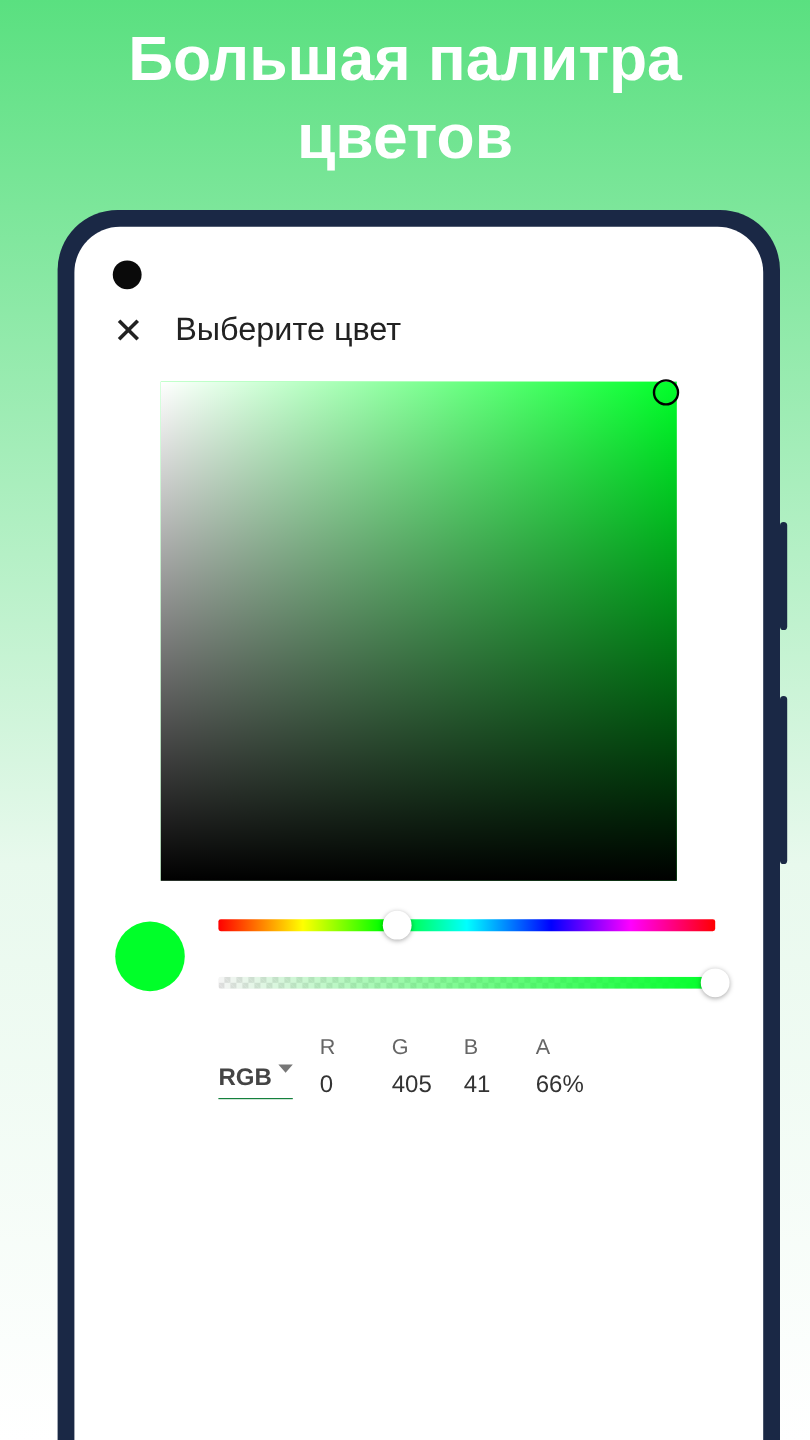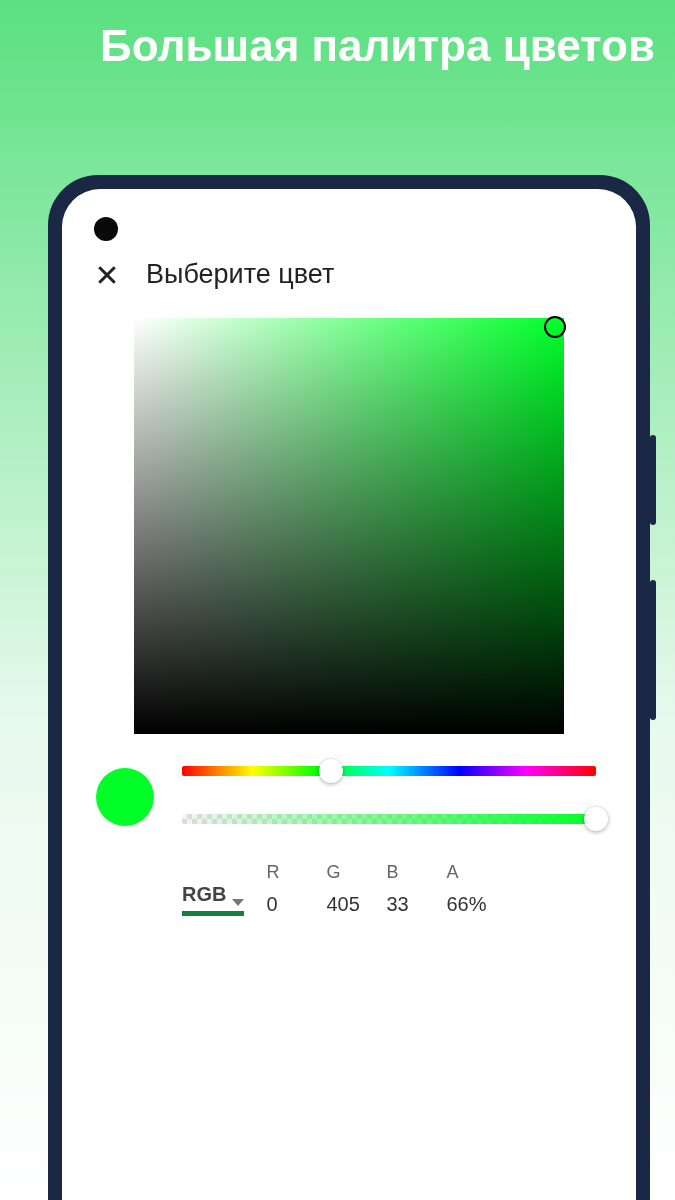--- a/index.html
+++ b/index.html
@@ -6,23 +6,23 @@
   body {
     width: 675px;
     height: 1200px;
     background: linear-gradient(to bottom, #5ae080 0%, #e8f9ed 60%, #ffffff 100%);
     font-family: -apple-system, BlinkMacSystemFont, "Segoe UI", Arial, sans-serif;
     overflow: hidden;
     position: relative;
   }
   .promo-title {
     color: #ffffff;
-    font-size: 44px;
+    font-size: 52px;
     font-weight: 700;
-    text-align: right;
+    text-align: center;
     padding: 18px 20px 10px;
     line-height: 1.25;
   }
   .phone-frame {
     position: absolute;
     left: 48px;
     right: 25px;
     top: 175px;
     bottom: -40px;
     background: #1a2845;
@@ -180,23 +180,23 @@
   }
   .values-row {
     display: flex;
     align-items: flex-end;
     gap: 22px;
     margin-top: 36px;
     padding-left: 90px;
   }
   .mode-select {
     display: flex;
-    align-items: flex-end;
+    align-items: flex-start;
     gap: 6px;
-    border-bottom: 5px solid #15803d;
+    border-bottom: 1px solid #15803d;
     padding-bottom: 5px;
     cursor: pointer;
   }
   .mode-select span {
     font-size: 20px;
     font-weight: 600;
     color: #444;
   }
   .dropdown-caret {
     width: 0; height: 0;
@@ -259,21 +259,21 @@
       <div class="chan">
         <div class="lbl">R</div>
         <div class="val">0</div>
       </div>
       <div class="chan">
         <div class="lbl">G</div>
         <div class="val">405</div>
       </div>
       <div class="chan">
         <div class="lbl">B</div>
-        <div class="val">33</div>
+        <div class="val">41</div>
       </div>
       <div class="chan chan-a">
         <div class="lbl">A</div>
         <div class="val">66%</div>
       </div>
     </div>
 
   </div>
 </div>
 

